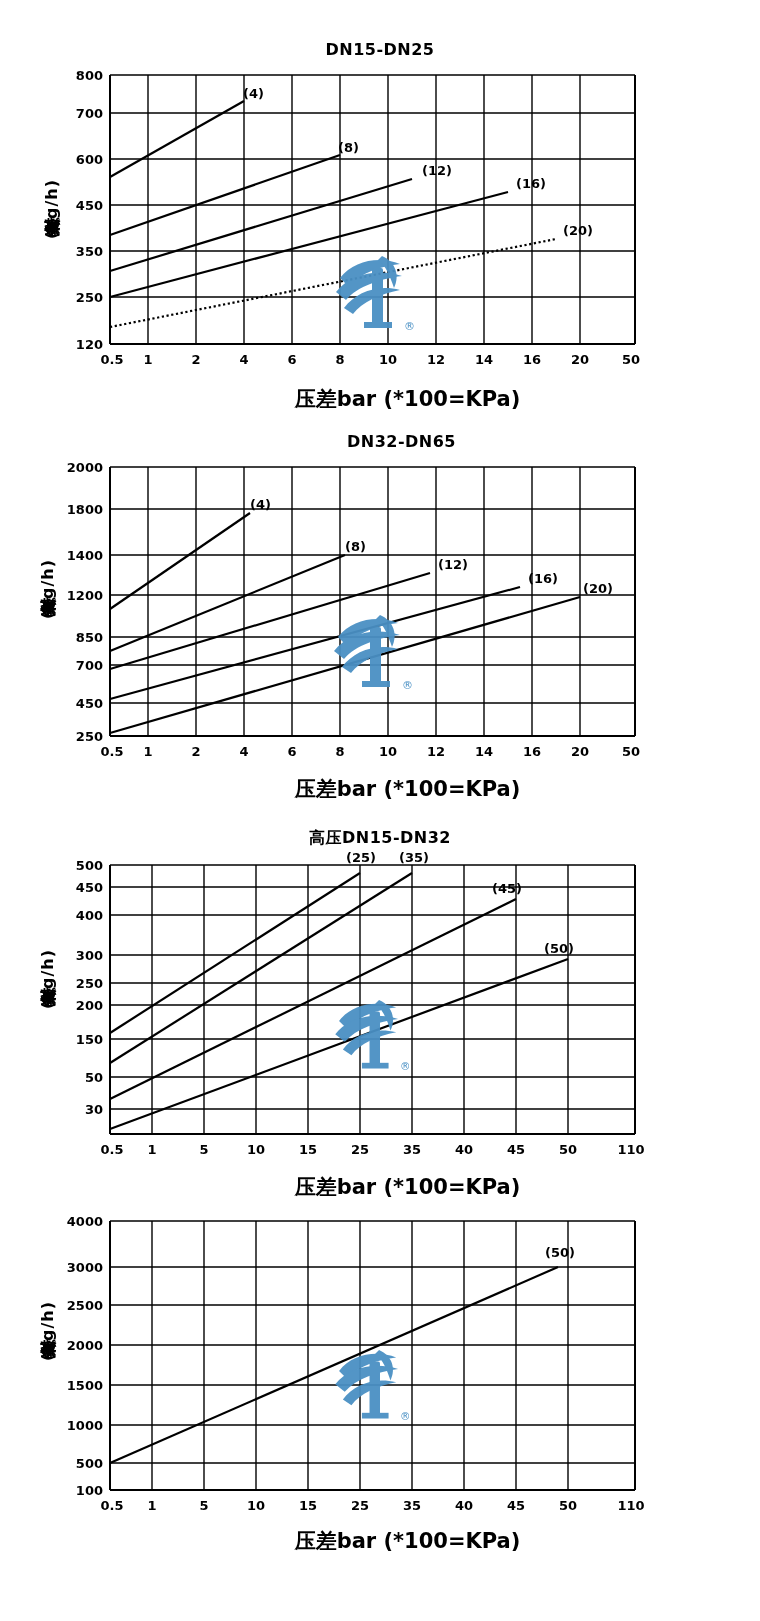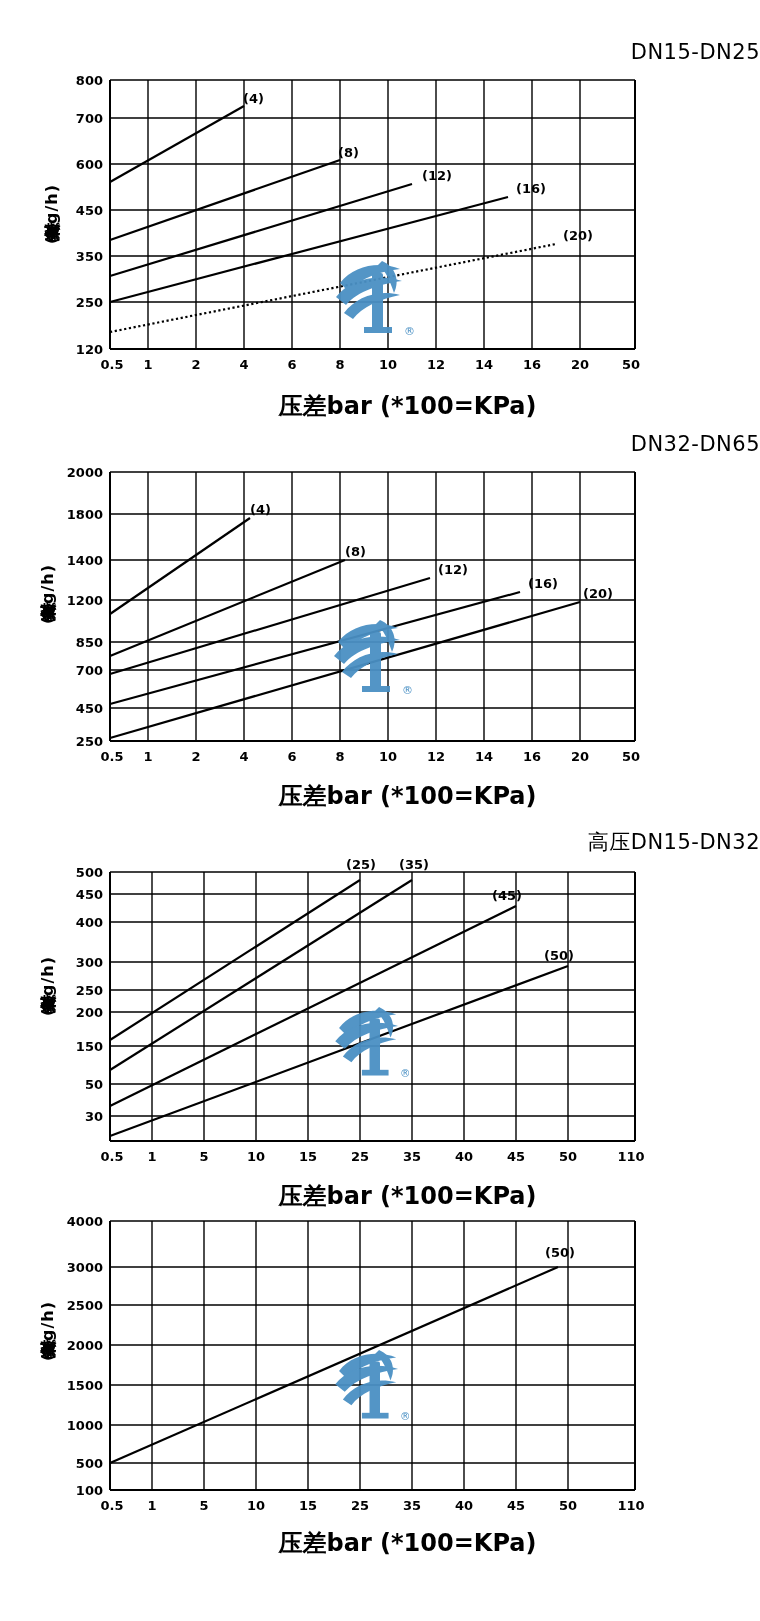--- a/index.html
+++ b/index.html
@@ -1,28 +1,28 @@
 <!DOCTYPE html>
 <html><head>
 <meta charset="utf-8">
 <style>
   html,body{margin:0;padding:0;background:#ffffff;}
   body{width:760px;height:1621px;font-family:"Liberation Sans",sans-serif;color:#000;}
   .page{position:relative;width:760px;height:1621px;overflow:hidden;}
 
   .chart-block{position:relative;width:760px;}
   .chart-title{
-    text-align:right;font-size:21px;font-weight:normal;letter-spacing:0.5px;
+    text-align:center;font-size:16px;font-weight:bold;letter-spacing:0.5px;
     font-family:"DejaVu Sans","Liberation Sans",sans-serif;
   }
   .plot-wrap{position:relative;}
   svg{display:block;}
 
   .axis-label-x{
-    text-align:center;font-size:24px;font-weight:bold;
+    text-align:center;font-size:21px;font-weight:bold;
     font-family:"DejaVu Sans","Liberation Sans",sans-serif;
   }
   .ylab{
     position:absolute;
     font-size:16px;font-weight:bold;
     font-family:"DejaVu Sans","Liberation Sans",sans-serif;
     writing-mode:vertical-rl;
     transform:rotate(180deg);
     white-space:nowrap;
     letter-spacing:1px;

